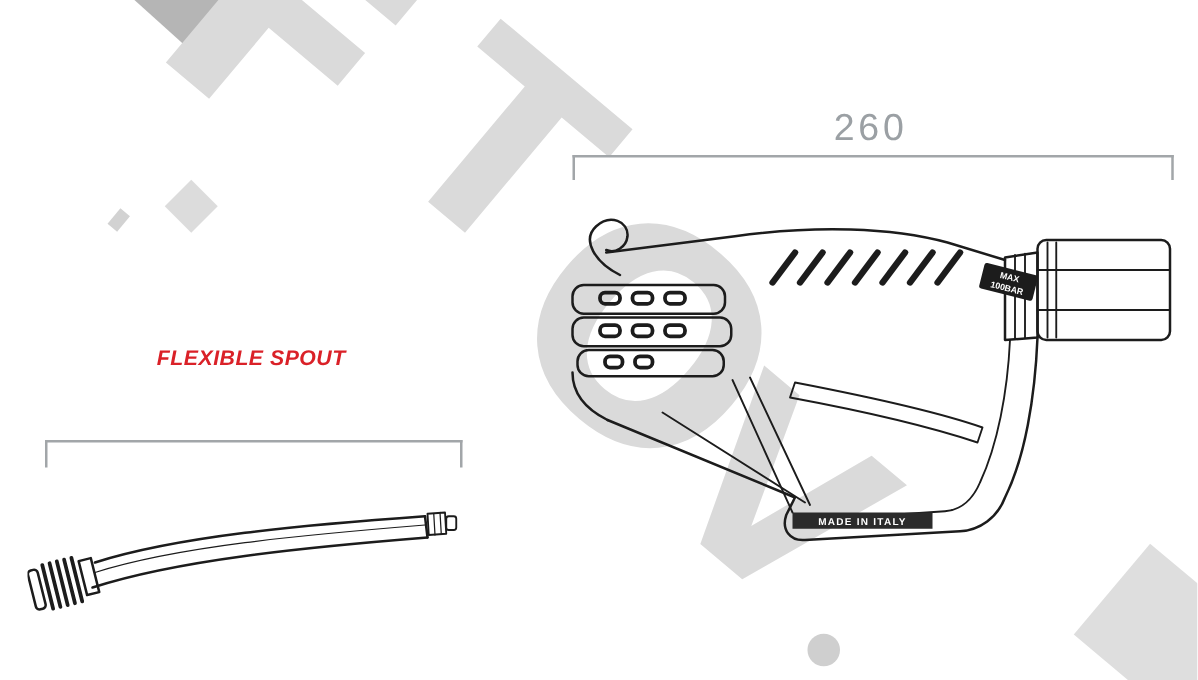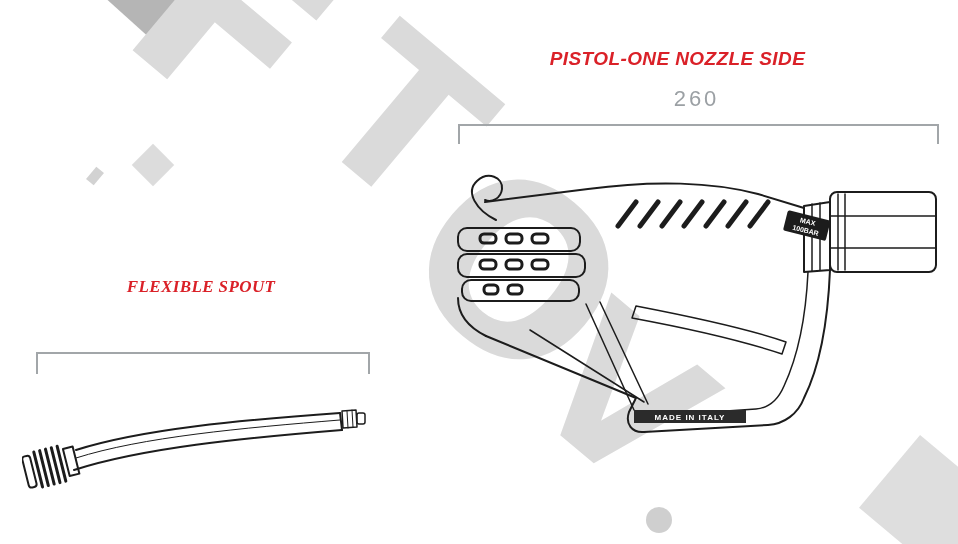--- a/index.html
+++ b/index.html
@@ -25,26 +25,26 @@
   .content{position:absolute;inset:0;z-index:1;}
   .section-title{
     position:absolute;
     text-align:center;
     font-style:italic;
     font-weight:bold;
     color:#da2128;
     letter-spacing:.4px;
   }
   .title-nozzle{left:440px;top:48px;width:475px;font-size:19px;}
-  .title-spout{left:36px;top:277px;width:330px;font-size:17px;font-family:Liberation Serif, serif;}
+  .title-spout{left:36px;top:277px;width:330px;font-size:17px;}
   .dim-value{
     position:absolute;
     text-align:center;
     color:#9ba0a4;
-    font-size:22px;
+    font-size:30px;
     letter-spacing:3px;
     font-weight:400;
   }
   .dim-260{left:458px;top:86px;width:477px;}
   .dim-380{left:36px;top:313px;width:330px;}
   .dim-bracket{
     position:absolute;
     border-top:2px solid #a2a6a9;
     border-left:2px solid #a2a6a9;
     border-right:2px solid #a2a6a9;
@@ -67,21 +67,20 @@
     <span class="wm-letter" style="left:150px;top:-95px;font-size:240px;transform:rotate(40deg);">F</span>
     <span class="wm-letter" style="left:332px;top:18px;font-size:205px;transform:rotate(40deg);">T</span>
     <span class="wm-letter" style="left:418px;top:158px;font-size:230px;transform:rotate(40deg);">O</span>
     <span class="wm-letter" style="left:545px;top:300px;font-size:195px;transform:rotate(40deg);">V</span>
     <div class="wm-shape" style="left:646px;top:507px;width:26px;height:26px;border-radius:50%;background:#cfcfcf;"></div>
     <div class="wm-shape" style="left:872px;top:472px;width:150px;height:95px;background:#dedede;transform:rotate(40deg);"></div>
   </div>
 
   <div class="content">
 
-    <div class="section-title title-nozzle">PISTOL-ONE NOZZLE SIDE</div>
     <div class="dim-value dim-260">260</div>
     <div class="dim-bracket bracket-260"></div>
 
     <svg class="drawing draw-nozzle" viewBox="0 0 505 292" xmlns="http://www.w3.org/2000/svg">
       <g fill="none" stroke="#1c1c1c" stroke-width="2" stroke-linejoin="round" stroke-linecap="round">
 
         <path d="M58,62 C38,52 27,34 39,23 C50,13 65,19 64,31 C63,40 54,45 47,42"></path>
 
         <path d="M47,44 L150,31 C215,22 275,24 320,36 L366,50"></path>
 

